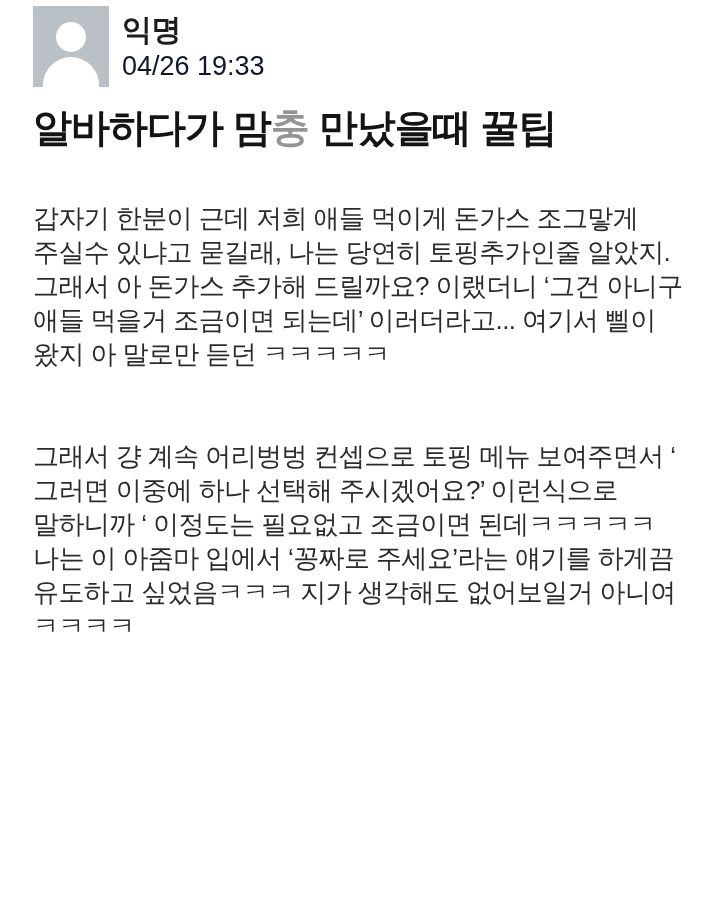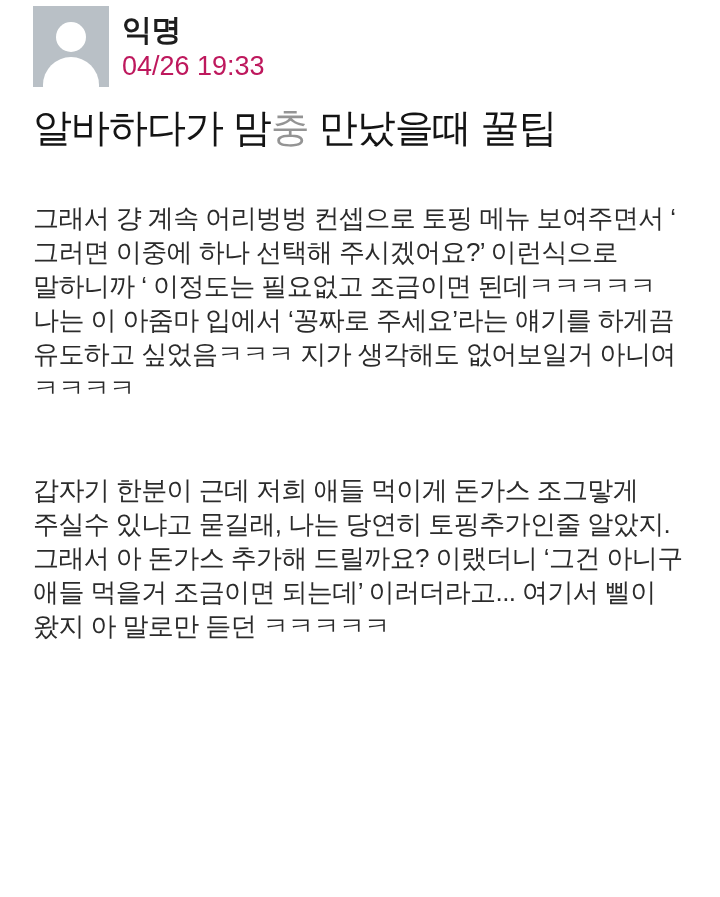--- a/index.html
+++ b/index.html
@@ -35,29 +35,29 @@
   .author {
     font-size: 30px;
     font-weight: 700;
     color: #1d1d1d;
     line-height: 36px;
     letter-spacing: -0.5px;
   }
   .timestamp {
     font-size: 27px;
     font-weight: 400;
-    color: #be185d;
+    color: #0f172a;
     line-height: 34px;
     margin-top: 1px;
   }
   
   .post-title {
     margin: 17px 28px 0 33px;
     font-size: 39px;
-    font-weight: 400;
+    font-weight: 700;
     color: #141414;
     letter-spacing: -1px;
     line-height: 48px;
     white-space: pre-line;
   }
   .censored-char {
     opacity: 0.45;
   }
   
   .post-body {
@@ -95,27 +95,27 @@
     </div>
     <div class="header-text">
       <div class="author">익명</div>
       <div class="timestamp">04/26 19:33</div>
     </div>
   </div>
 
   <h1 class="post-title"><span>알바하다가 맘</span><span class="censored-char">충</span><span> 만났을때 꿀팁</span></h1>
 
   <div class="post-body">
+    <p>갑자기 한분이 근데 저희 애들 먹이게 돈가스 조그맣게
+주실수 있냐고 묻길래, 나는 당연히 토핑추가인줄 알았지.
+그래서 아 돈가스 추가해 드릴까요? 이랬더니 ‘그건 아니구
+애들 먹을거 조금이면 되는데’ 이러더라고... 여기서 삘이
+왔지 아 말로만 듣던 ㅋㅋㅋㅋㅋ</p>
     <p>그래서 걍 계속 어리벙벙 컨셉으로 토핑 메뉴 보여주면서 ‘
 그러면 이중에 하나 선택해 주시겠어요?’ 이런식으로
 말하니까 ‘ 이정도는 필요없고 조금이면 된데ㅋㅋㅋㅋㅋ
 나는 이 아줌마 입에서 ‘꽁짜로 주세요’라는 얘기를 하게끔
 유도하고 싶었음ㅋㅋㅋ 지가 생각해도 없어보일거 아니여
 ㅋㅋㅋㅋ</p>
-    <p>갑자기 한분이 근데 저희 애들 먹이게 돈가스 조그맣게
-주실수 있냐고 묻길래, 나는 당연히 토핑추가인줄 알았지.
-그래서 아 돈가스 추가해 드릴까요? 이랬더니 ‘그건 아니구
-애들 먹을거 조금이면 되는데’ 이러더라고... 여기서 삘이
-왔지 아 말로만 듣던 ㅋㅋㅋㅋㅋ</p>
     
   </div>
 
 </div>
 
 </body></html>

